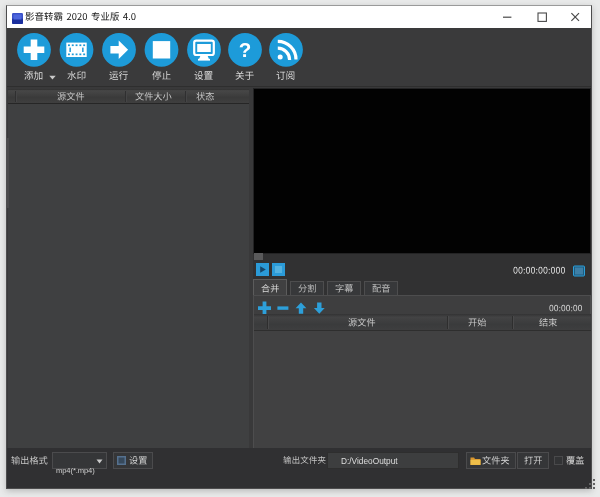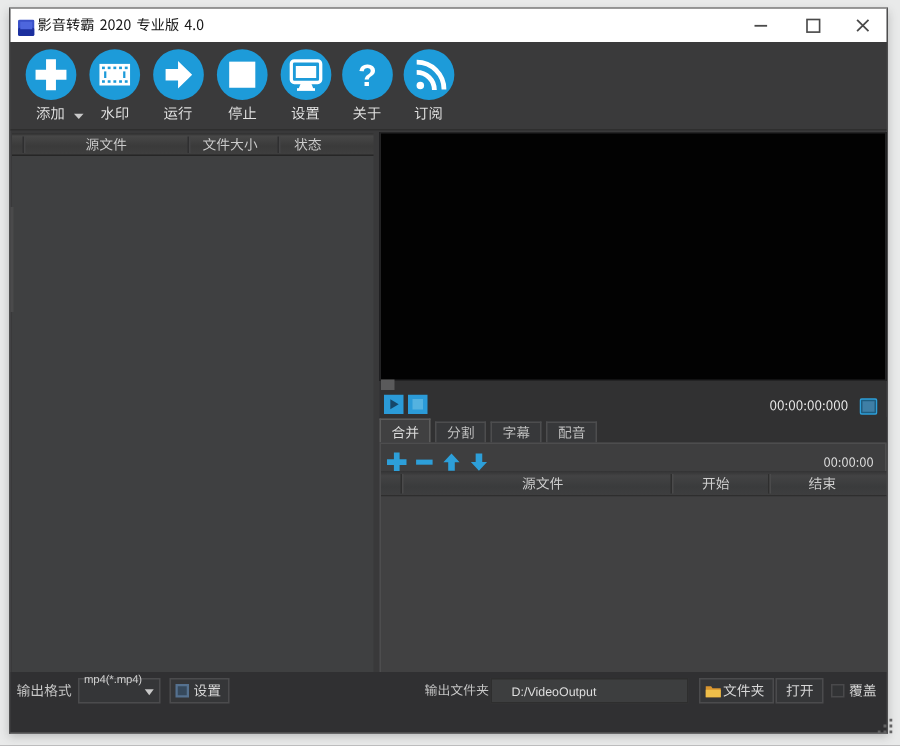--- a/index.html
+++ b/index.html
@@ -265,21 +265,21 @@
 <div class="a" style="left:0;top:442px;width:584px;height:40px;background:#303032"></div>
 <svg class="t" style="left:4.0px;top:449.5px;" width="39" height="12" viewBox="0 0 39 12">
       <g fill="#c8c8c8" transform="translate(0,7.73) scale(0.009200,-0.009200)">
         <use href="#g8f93" x="0"></use>
         <use href="#g51fa" x="1000"></use>
         <use href="#g683c" x="2000"></use>
         <use href="#g5f0f" x="3000"></use>
       </g>
     </svg>
 <div class="a" style="left:45px;top:446px;width:55px;height:17px;background:#353638;border:1px solid #4b4b4d"></div>
-<div class="a" style="left:49px;top:442px;font-size:7.6px;color:#cfcfcf;letter-spacing:-0.1px">mp4(*.mp4)</div>
+<div class="a" style="left:49px;top:460px;font-size:7.6px;color:#cfcfcf;letter-spacing:-0.1px">mp4(*.mp4)</div>
 <svg class="a" style="left:89px;top:453px" width="7" height="5" viewBox="0 0 7 5">
       <path d="M0.5 0.5 h6 l-3 4 z" fill="#c9c9c9"></path>
     </svg>
 <div class="a" style="left:106px;top:446px;width:40px;height:17px;background:#353638;border:1px solid #4b4b4d"></div>
 <svg class="a" style="left:109px;top:449px" width="11" height="11" viewBox="0 0 11 11">
       <rect x="1" y="1" width="9" height="9" fill="#55718f"></rect>
       <rect x="2.5" y="2.5" width="6" height="6" fill="#36495c"></rect>
     </svg>
 <svg class="t" style="left:122.0px;top:449.5px;" width="20" height="12" viewBox="0 0 20 12">
       <g fill="#d8d8d8" transform="translate(0,7.73) scale(0.009200,-0.009200)">

